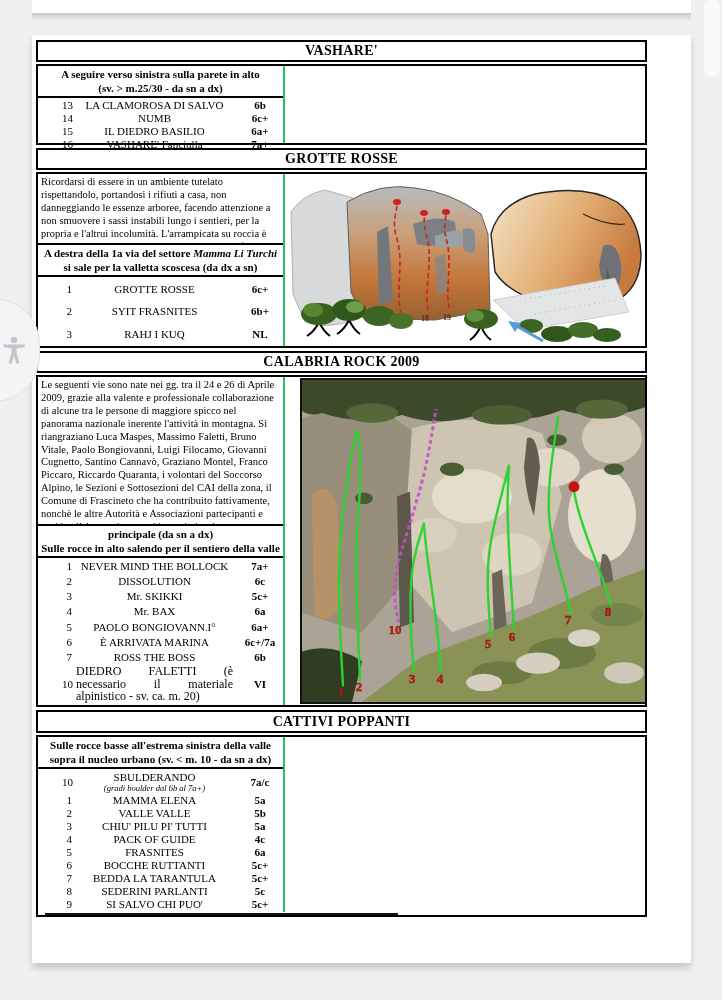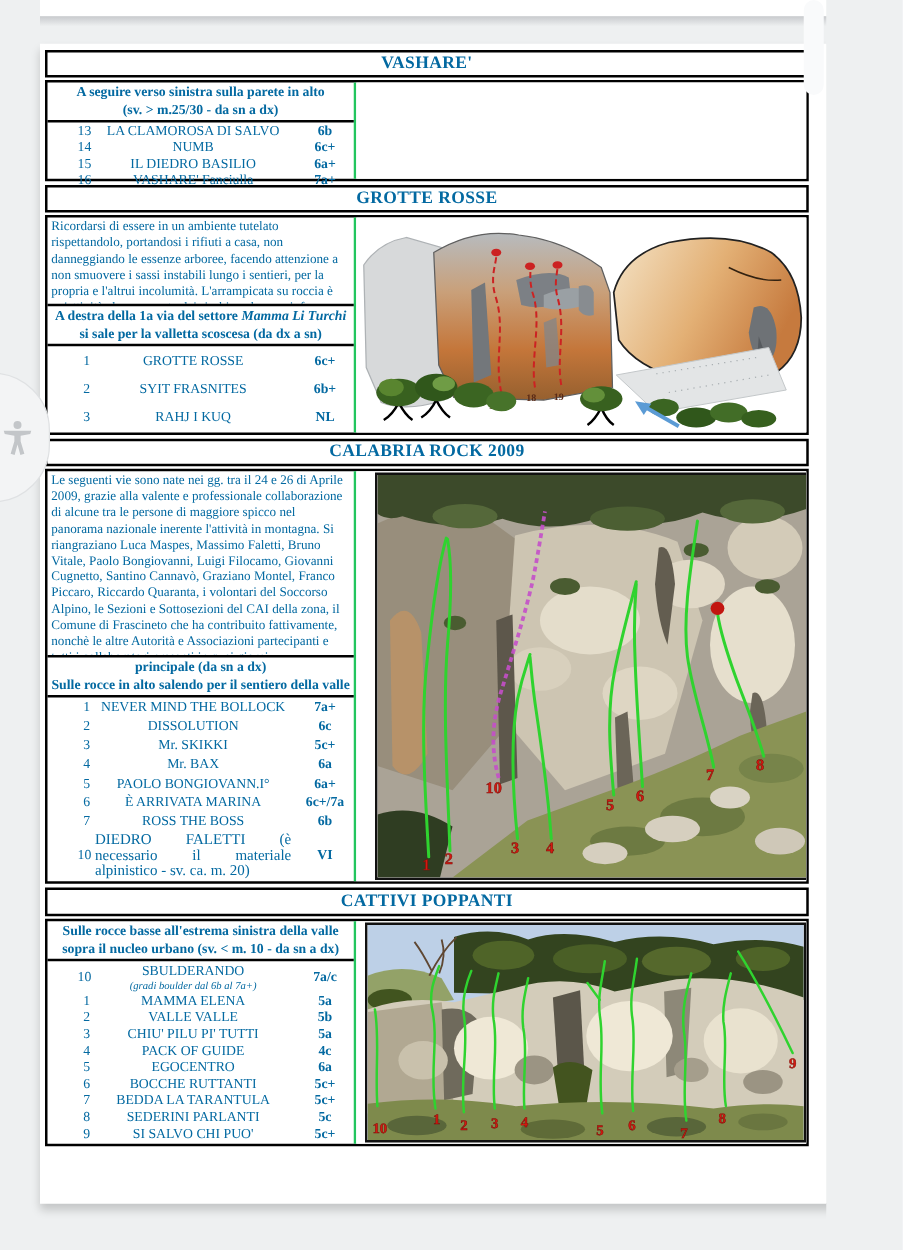--- a/index.html
+++ b/index.html
@@ -1,19 +1,19 @@
 <!DOCTYPE html>
 <html><head>
 <meta charset="utf-8">
 <style>
   * { margin:0; padding:0; box-sizing:border-box; }
   html,body { background:#eef0f1; }
   .viewport {
-    position:relative; width:661px; height:1000px; overflow:hidden;
-    background:#eef0f1; font-family:"Liberation Serif","DejaVu Serif",serif; color:#0369a1;
+    position:relative; width:722px; height:1000px; overflow:hidden;
+    background:#eef0f1; font-family:"Liberation Serif","DejaVu Serif",serif; color:#000000;
   }
   
   .prev-page { position:absolute; left:32px; top:0; width:659px; height:13px; background:#fff; }
   .prev-page-shadow { position:absolute; left:32px; top:13px; width:659px; height:8px;
     background:linear-gradient(#c8cacd,#eef0f1); }
   .page { position:absolute; left:32px; top:35px; width:659px; height:928px; background:#fff;
     box-shadow:0 5px 7px rgba(0,0,0,0.18); }
   .scroll-thumb { position:absolute; right:2px; top:0; width:16px; height:76px;
     background:#f9fafb; border-radius:8px; }
   .a11y-pill { position:absolute; left:-52px; top:298px; width:92px; height:104px;
@@ -299,21 +299,21 @@
               <text x="210" y="269">6</text>
               <text x="266" y="252">7</text>
               <text x="306" y="243">8</text>
             </g>
           </svg>
           </div>
         </div>
       </div>
 
       <div class="title-bar" style="height:23px;">CATTIVI POPPANTI</div>
-      <div class="body" style="height:182px;margin-bottom:0;">
+      <div class="body" style="height:182px;margin-bottom:0;flex-direction:column;">
         <div class="left">
           <div class="subhead">
             <div>Sulle rocce basse all'estrema sinistra della valle</div>
             <div>sopra il nucleo urbano (sv. &lt; m. 10 - da sn a dx)</div>
           </div>
           <div class="routes">
             <div class="route" style="min-height:24px;">
               <span class="r-num">10</span>
               <span class="r-mid">
                 <div>SBULDERANDO</div>
@@ -336,21 +336,21 @@
               <span class="r-name">CHIU' PILU PI' TUTTI</span>
               <span class="r-grade">5a</span>
             </div>
             <div class="route">
               <span class="r-num">4</span>
               <span class="r-name">PACK OF GUIDE</span>
               <span class="r-grade">4c</span>
             </div>
             <div class="route">
               <span class="r-num">5</span>
-              <span class="r-name">EGOCENTRO</span>
+              <span class="r-name">FRASNITES</span>
               <span class="r-grade">6a</span>
             </div>
             <div class="route">
               <span class="r-num">6</span>
               <span class="r-name">BOCCHE RUTTANTI</span>
               <span class="r-grade">5c+</span>
             </div>
             <div class="route">
               <span class="r-num">7</span>
               <span class="r-name">BEDDA LA TARANTULA</span>

